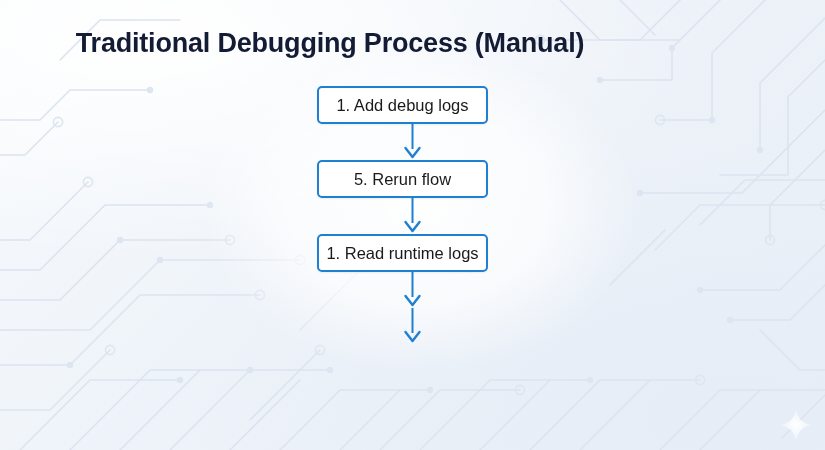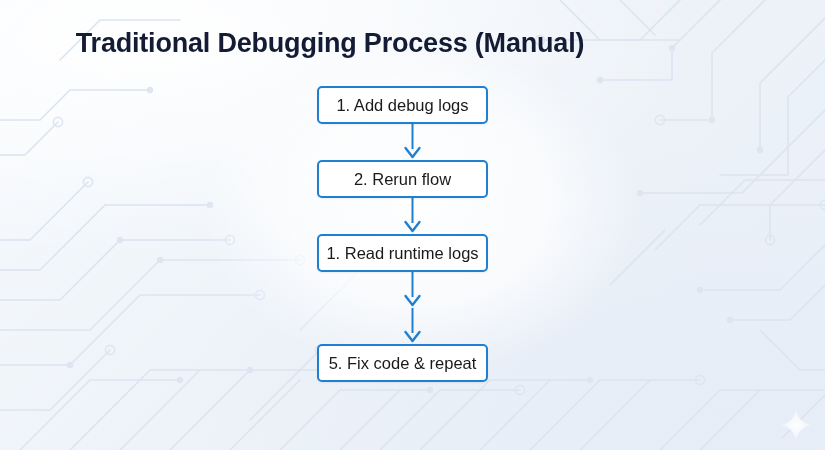--- a/index.html
+++ b/index.html
@@ -213,21 +213,21 @@
     <div class="node">
       <span class="node-label">1. Add debug logs</span>
     </div>
 
     <svg class="connector" viewBox="0 0 191 36" xmlns="http://www.w3.org/2000/svg">
       <line x1="95.5" y1="0" x2="95.5" y2="25" stroke="#1f7fd0" stroke-width="2"></line>
       <path d="M88.5 24 L95.5 33 L102.5 24" fill="none" stroke="#1f7fd0" stroke-width="2.4" stroke-linecap="round" stroke-linejoin="round"></path>
     </svg>
 
     <div class="node">
-      <span class="node-label">2. Rerun flow</span>
+      <span class="node-label">5. Rerun flow</span>
     </div>
 
     <svg class="connector" viewBox="0 0 191 36" xmlns="http://www.w3.org/2000/svg">
       <line x1="95.5" y1="0" x2="95.5" y2="25" stroke="#1f7fd0" stroke-width="2"></line>
       <path d="M88.5 24 L95.5 33 L102.5 24" fill="none" stroke="#1f7fd0" stroke-width="2.4" stroke-linecap="round" stroke-linejoin="round"></path>
     </svg>
 
     <div class="node">
       <span class="node-label">1. Read runtime logs</span>
     </div>
@@ -236,18 +236,15 @@
       <line x1="95.5" y1="0" x2="95.5" y2="25" stroke="#1f7fd0" stroke-width="2"></line>
       <path d="M88.5 24 L95.5 33 L102.5 24" fill="none" stroke="#1f7fd0" stroke-width="2.4" stroke-linecap="round" stroke-linejoin="round"></path>
     </svg>
 
 
     <svg class="connector" viewBox="0 0 191 36" xmlns="http://www.w3.org/2000/svg">
       <line x1="95.5" y1="0" x2="95.5" y2="25" stroke="#1f7fd0" stroke-width="2"></line>
       <path d="M88.5 24 L95.5 33 L102.5 24" fill="none" stroke="#1f7fd0" stroke-width="2.4" stroke-linecap="round" stroke-linejoin="round"></path>
     </svg>
 
-    <div class="node">
-      <span class="node-label">5. Fix code &amp; repeat</span>
-    </div>
 
   </div>
 </div>
 
 </body></html>

